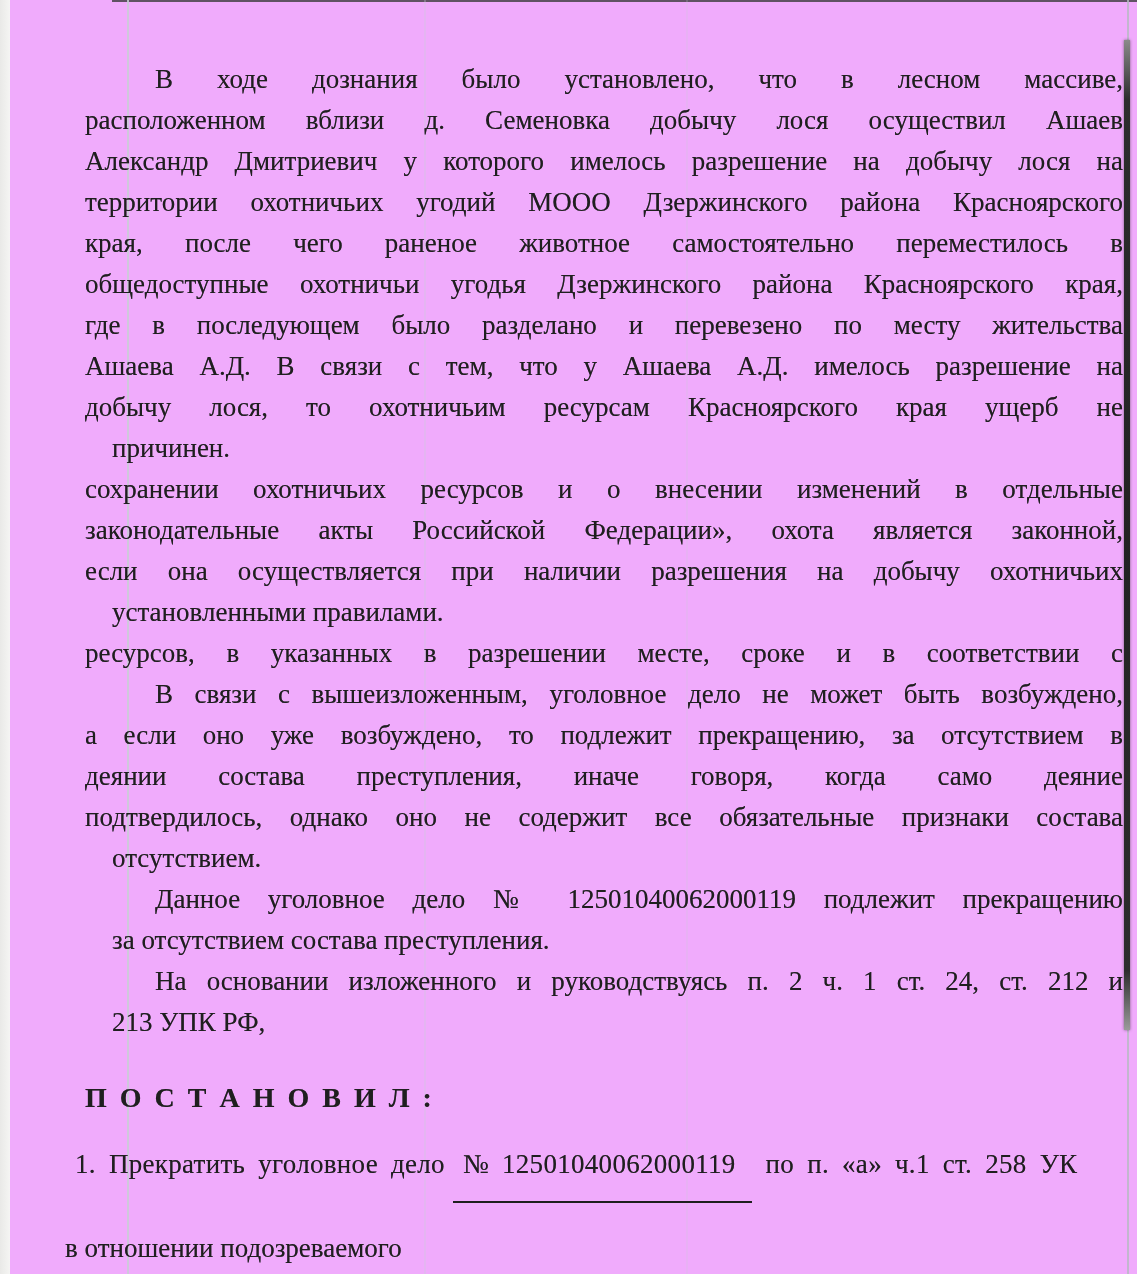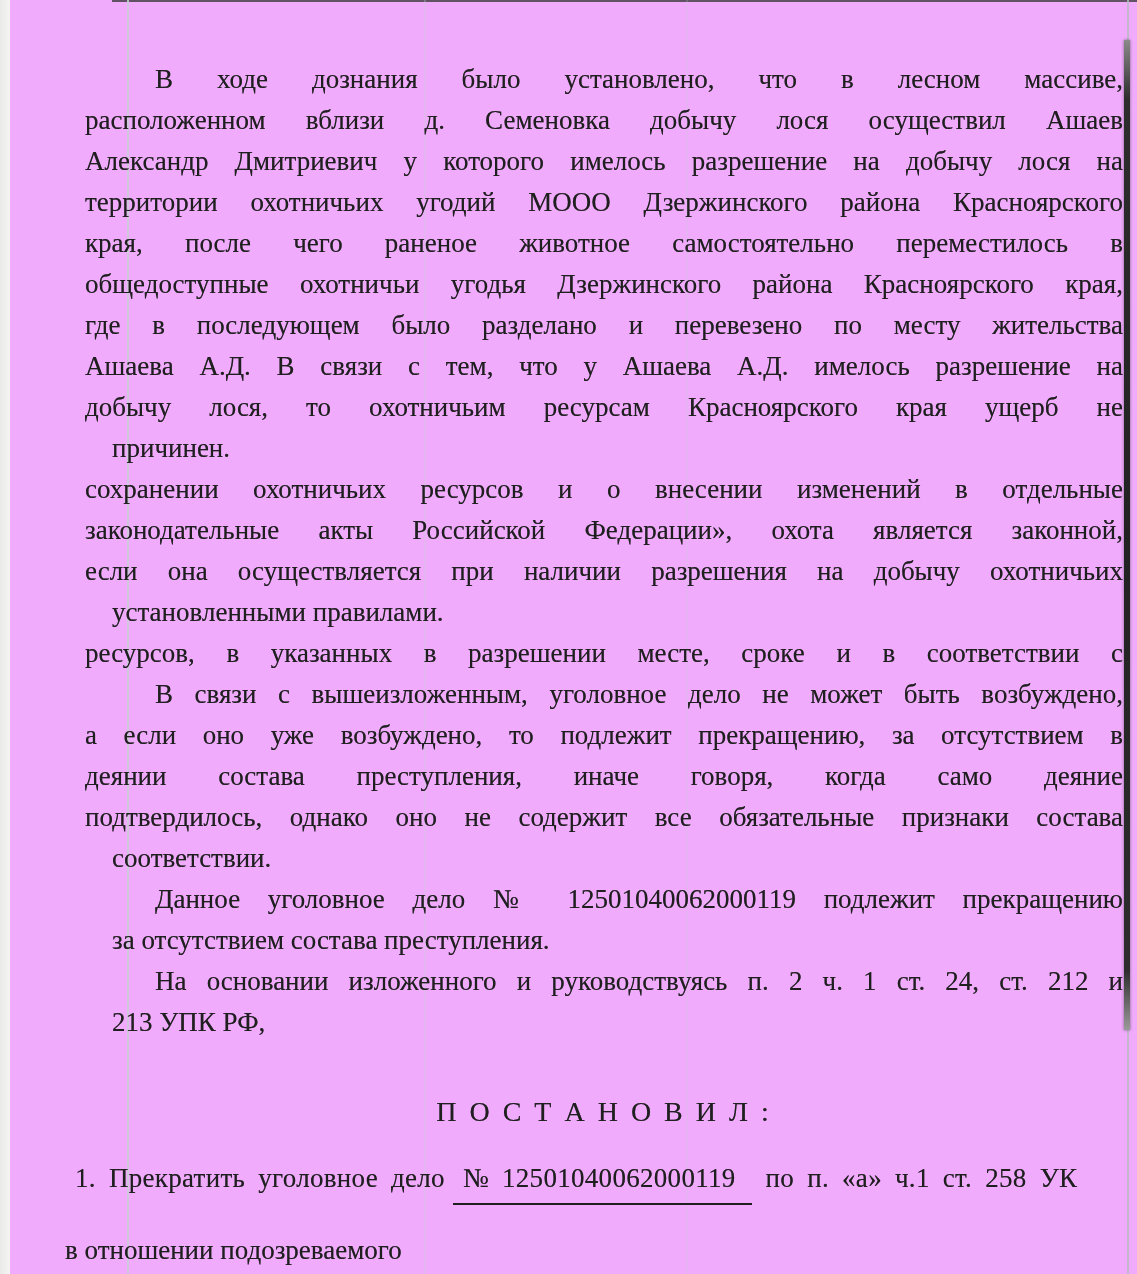--- a/index.html
+++ b/index.html
@@ -47,37 +47,37 @@
     text-shadow: 0 0 0.6px rgba(31,31,31,.55);
   }
   .line {
     text-align: justify;
     text-align-last: justify;
     white-space: normal;
   }
   .line.indent { text-indent: 70px; }
   .line.par-end { text-align-last: left; margin-left: 27px; }
   .heading {
-    margin-top: 48px;
-    text-align: center;
-    font-weight: normal;
+    margin-top: 34px;
+    text-align: left;
+    font-weight: bold;
     letter-spacing: 3px;
     font-size: 28px; line-height: 41px;
   }
   .order-line {
     margin-top: 26px;
     margin-left: -10px;
     white-space: nowrap;
     word-spacing: 6px;
     letter-spacing: 0.3px;
   }
   .case-underline {
     display: inline-block;
     border-bottom: 2px solid #1f1f1f;
-    padding: 0 16px 4px 10px;
+    padding: 0 16px 16px 10px;
     margin: 0 14px 0 8px;
   }
   .trailing {
     margin-top: 25px;
     margin-left: -20px;
     white-space: nowrap;
   }
 </style>
 </head>
 <body>
@@ -107,21 +107,21 @@
         <div class="line par-end">причинен.</div>
         <div class="line">сохранении охотничьих ресурсов и о внесении изменений в отдельные</div>
         <div class="line">законодательные акты Российской Федерации», охота является законной,</div>
         <div class="line">если она осуществляется при наличии разрешения на добычу охотничьих</div>
         <div class="line par-end">установленными правилами.</div>
         <div class="line">ресурсов, в указанных в разрешении месте, сроке и в соответствии с</div>
         <div class="line indent">В связи с вышеизложенным, уголовное дело не может быть возбуждено,</div>
         <div class="line">а если оно уже возбуждено, то подлежит прекращению, за отсутствием в</div>
         <div class="line">деянии состава преступления, иначе говоря, когда само деяние</div>
         <div class="line">подтвердилось, однако оно не содержит все обязательные признаки состава</div>
-        <div class="line par-end">соответствии.</div>
+        <div class="line par-end">отсутствием.</div>
         <div class="line indent">Данное уголовное дело № 12501040062000119 подлежит прекращению</div>
         <div class="line par-end">за отсутствием состава преступления.</div>
         <div class="line indent">На основании изложенного и руководствуясь п. 2 ч. 1 ст. 24, ст. 212 и</div>
         <div class="line par-end">213 УПК РФ,</div>
       </div>
 
     <div class="heading">П О С Т А Н О В И Л :</div>
 
     <div class="order-line"><span>1. Прекратить уголовное дело</span><span class="case-underline">№ 12501040062000119</span><span>по п. «а» ч.1 ст. 258 УК</span></div>
 

